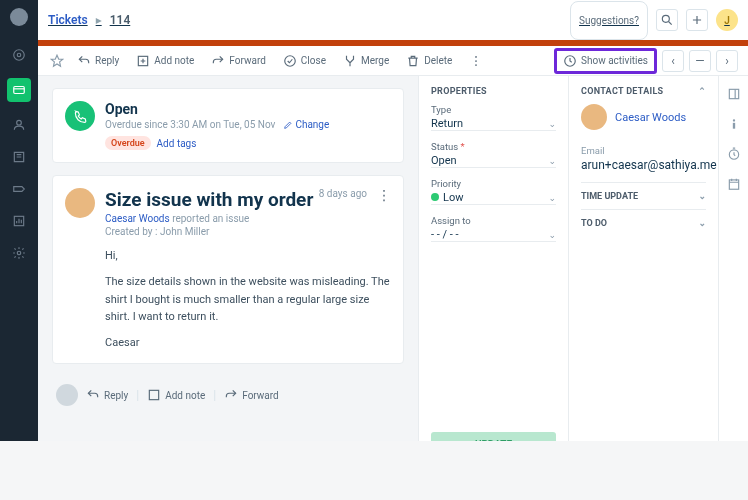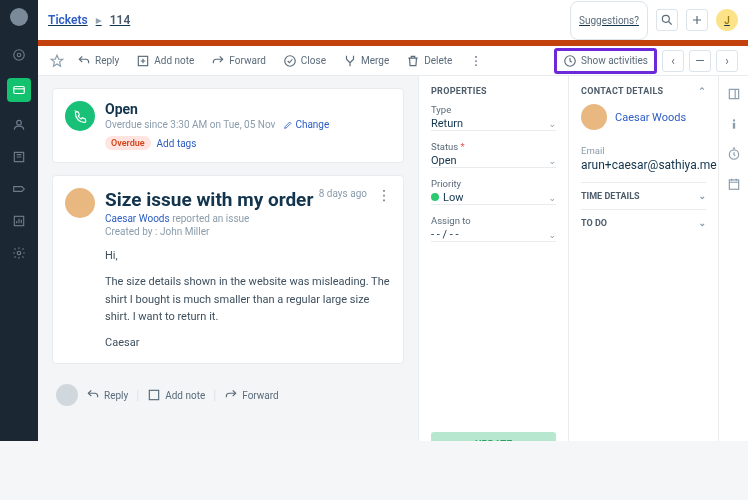--- a/index.html
+++ b/index.html
@@ -313,21 +313,21 @@
           </h5>
         <div class="contact-row">
           <div class="contact-av"></div>
           <span class="contact-name">Caesar Woods</span>
         </div>
         <div class="cfield">
           <div class="cfield-label">Email</div>
           <div class="cfield-val">arun+caesar@sathiya.me</div>
         </div>
         <div class="collapse-row">
-            <span>TIME DETAILS</span>
+            <span>TIME UPDATE</span>
             <span class="chev">⌄</span>
           </div>
         <div class="collapse-row">
             <span>TO DO</span>
             <span class="chev">⌄</span>
           </div>
       </div>
 
       <div class="rail">
         <div class="rail-ico">

